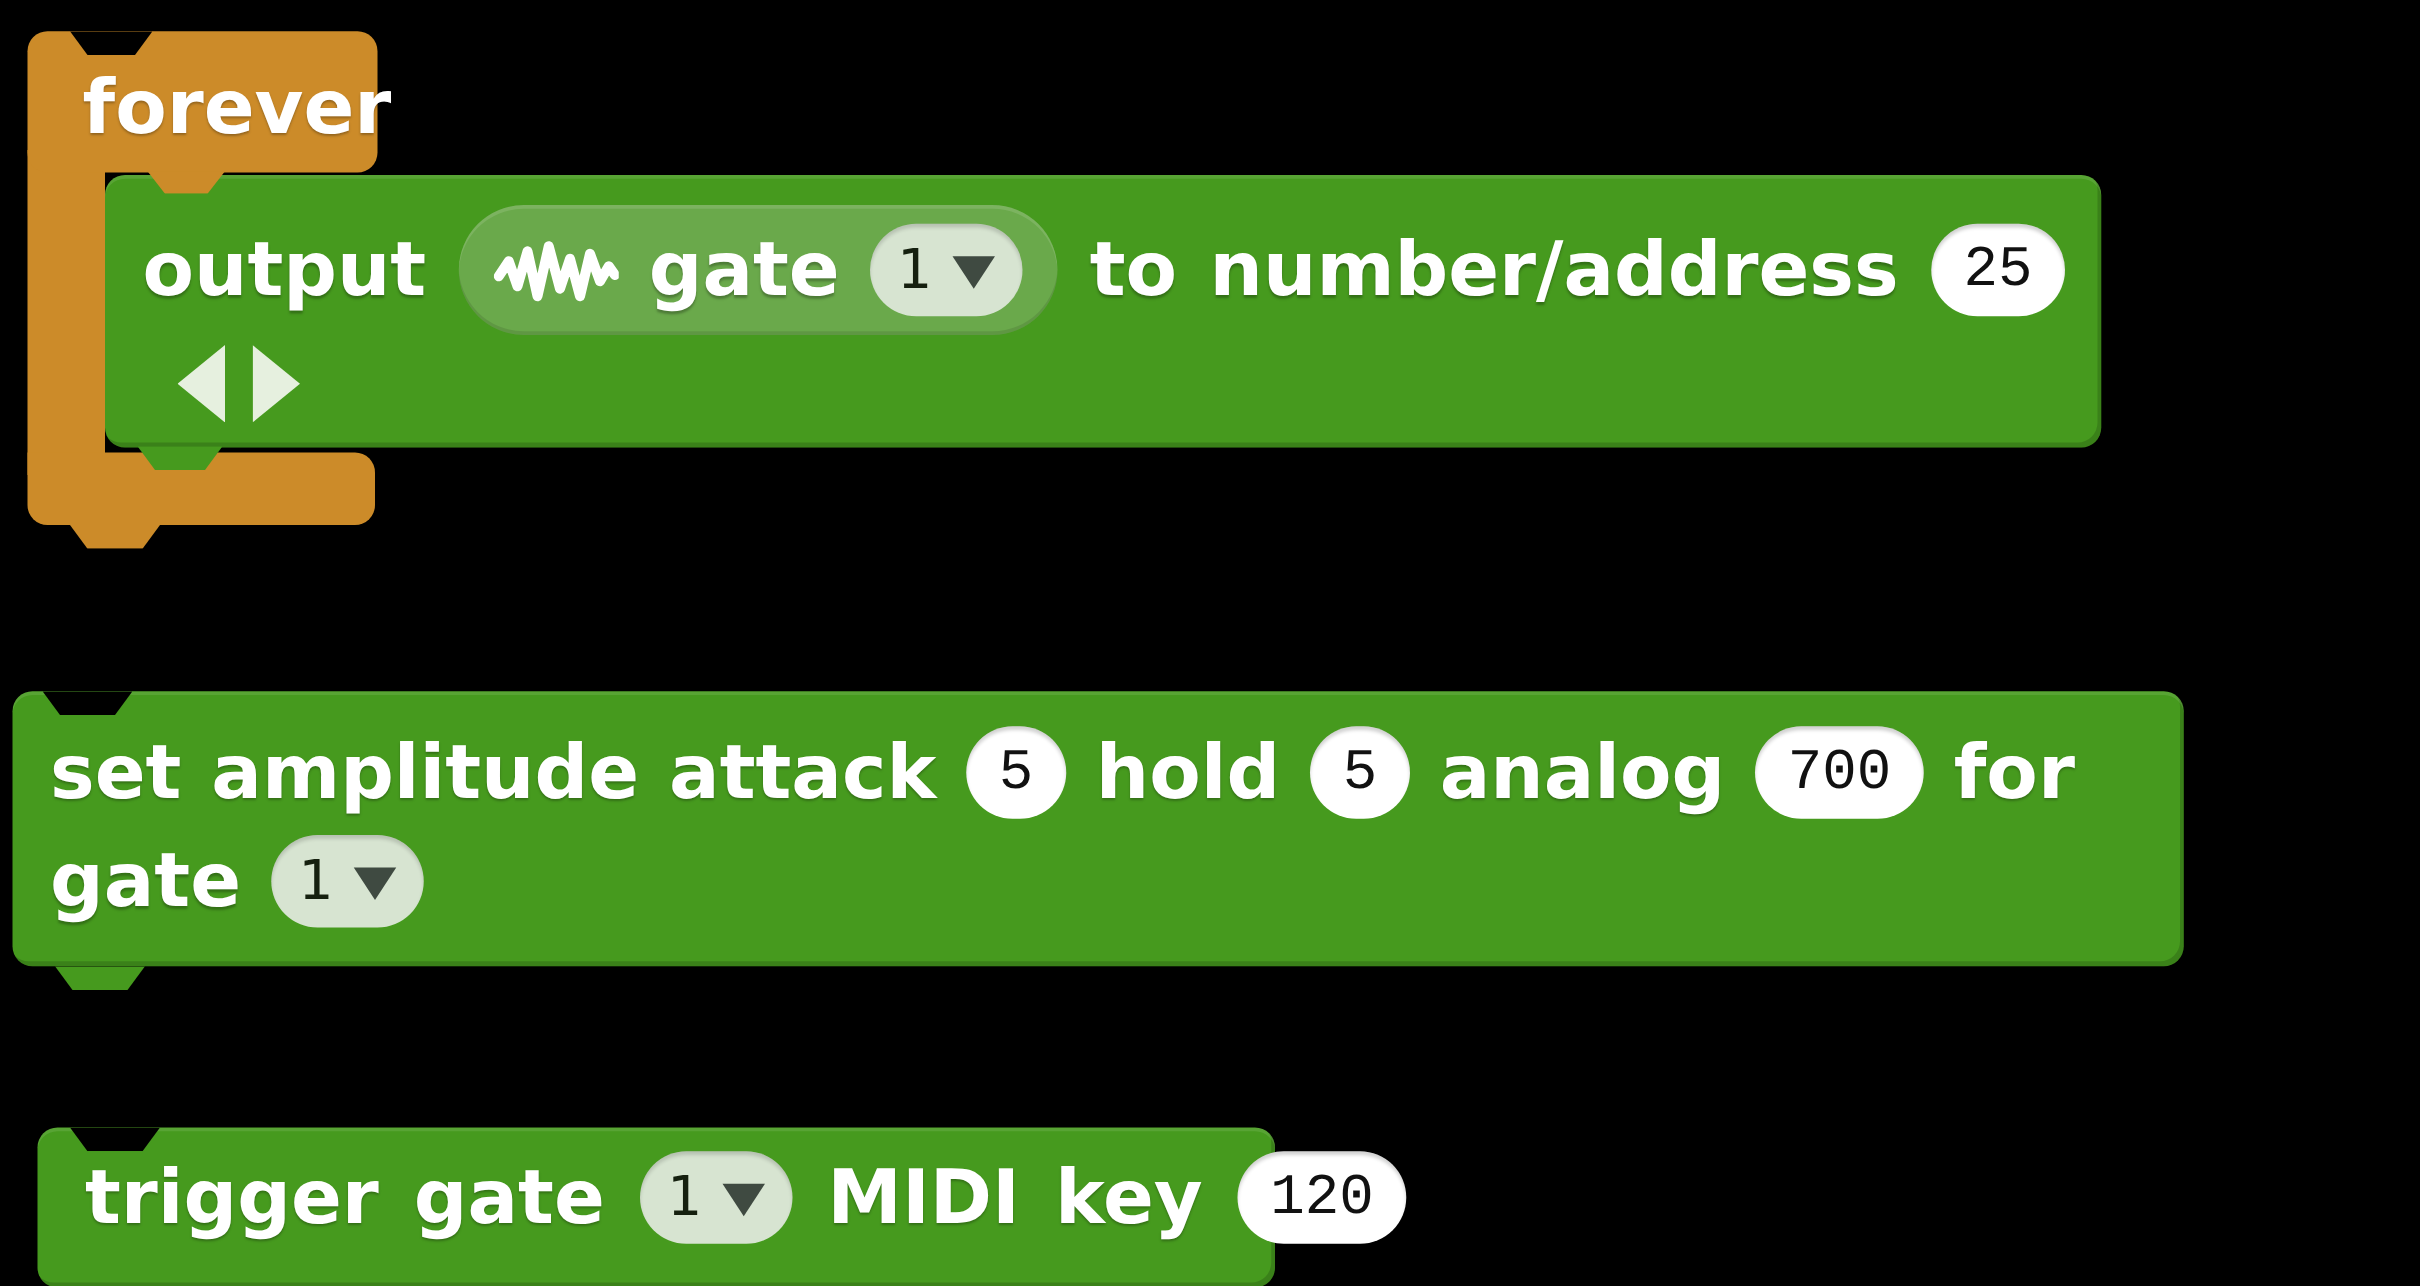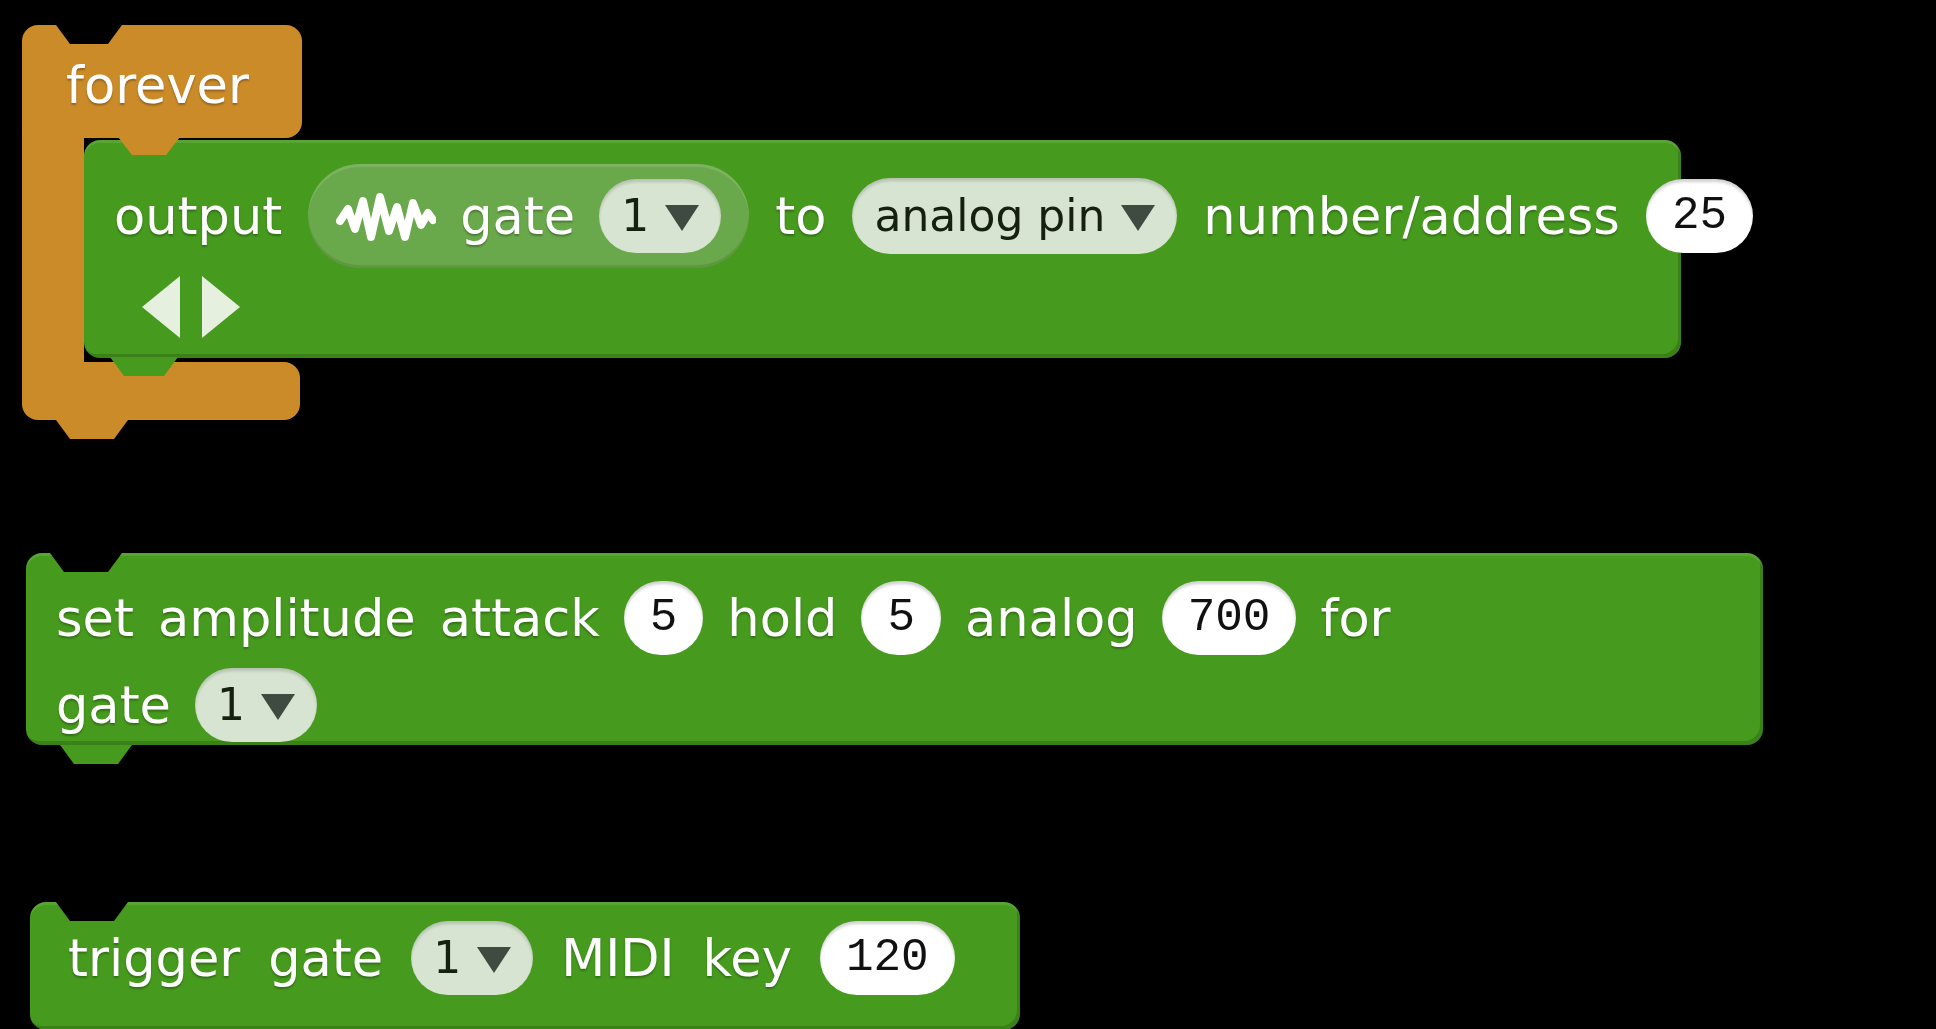--- a/index.html
+++ b/index.html
@@ -15,21 +15,21 @@
   
   .notch{position:absolute;top:0;height:19px;background:#000;
          clip-path:polygon(0 0,100% 0,calc(100% - 14px) 100%,14px 100%);}
   
   .tab{position:absolute;height:19px;
        clip-path:polygon(0 0,100% 0,calc(100% - 14px) 100%,14px 100%);}
   .tab.green{background:#469a1e;}
   .tab.orange{background:#cc8b29;}
 
   
-  .lbl{font-weight:normal;font-size:51px;color:#ffffff;white-space:nowrap;
+  .lbl{font-weight:bold;font-size:60px;color:#ffffff;white-space:nowrap;
        text-shadow:0 2px 2px rgba(0,0,0,.28);line-height:1;}
   .val{font-weight:normal;font-size:46px;color:#111;white-space:nowrap;line-height:1;}
 
   
   .oval{background:#ffffff;height:74px;border-radius:37px;display:flex;align-items:center;
         padding:0 26px;box-shadow:inset 0 3px 3px rgba(0,0,0,.18);font-family:Liberation Mono, monospace;}
   .pill{background:#d7e4d1;height:76px;border-radius:38px;display:flex;align-items:center;
         gap:16px;padding:0 22px;box-shadow:inset 0 3px 3px rgba(0,0,0,.15);}
   .pill .val{font-size:44px;color:#15200f;}
   .tri{width:0;height:0;border-left:17px solid transparent;border-right:17px solid transparent;
@@ -75,44 +75,40 @@
           </svg>
           <span class="lbl">gate</span>
           <div class="pill" style="height:74px;">
             <span class="val">1</span>
             <div class="tri"></div>
           </div>
         </div>
 
         <span class="lbl">to</span>
 
-        <div class="pill">
-          <span class="val">analog pin</span>
-          <div class="tri"></div>
-        </div>
 
         <span class="lbl">number/address</span>
 
         <div class="oval">
           <span class="val">25</span>
         </div>
       </div>
 
       <div class="row" style="margin:8px 0 0 58px;gap:22px;">
         <div class="arr left"></div>
         <div class="arr right"></div>
       </div>
 
       <div class="tab green" style="left:26px;bottom:-18px;width:68px;"></div>
     </div>
 
     <div class="tab orange" style="left:118px;top:137px;width:62px;height:18px;"></div>
   </div>
 
-  <div class="abs blk-green rounded" style="left:10px;top:553px;width:1737px;height:192px;margin-left:16px;">
+  <div class="abs blk-green rounded" style="left:10px;top:553px;width:1737px;height:220px;">
     <div class="notch" style="left:24px;width:72px;"></div>
 
     <div class="row" style="margin:22px 0 0 30px;height:86px;gap:24px;">
       <span class="lbl">set</span>
       <span class="lbl">amplitude</span>
       <span class="lbl">attack</span>
       <div class="oval">
         <span class="val">5</span>
       </div>
       <span class="lbl">hold</span>

